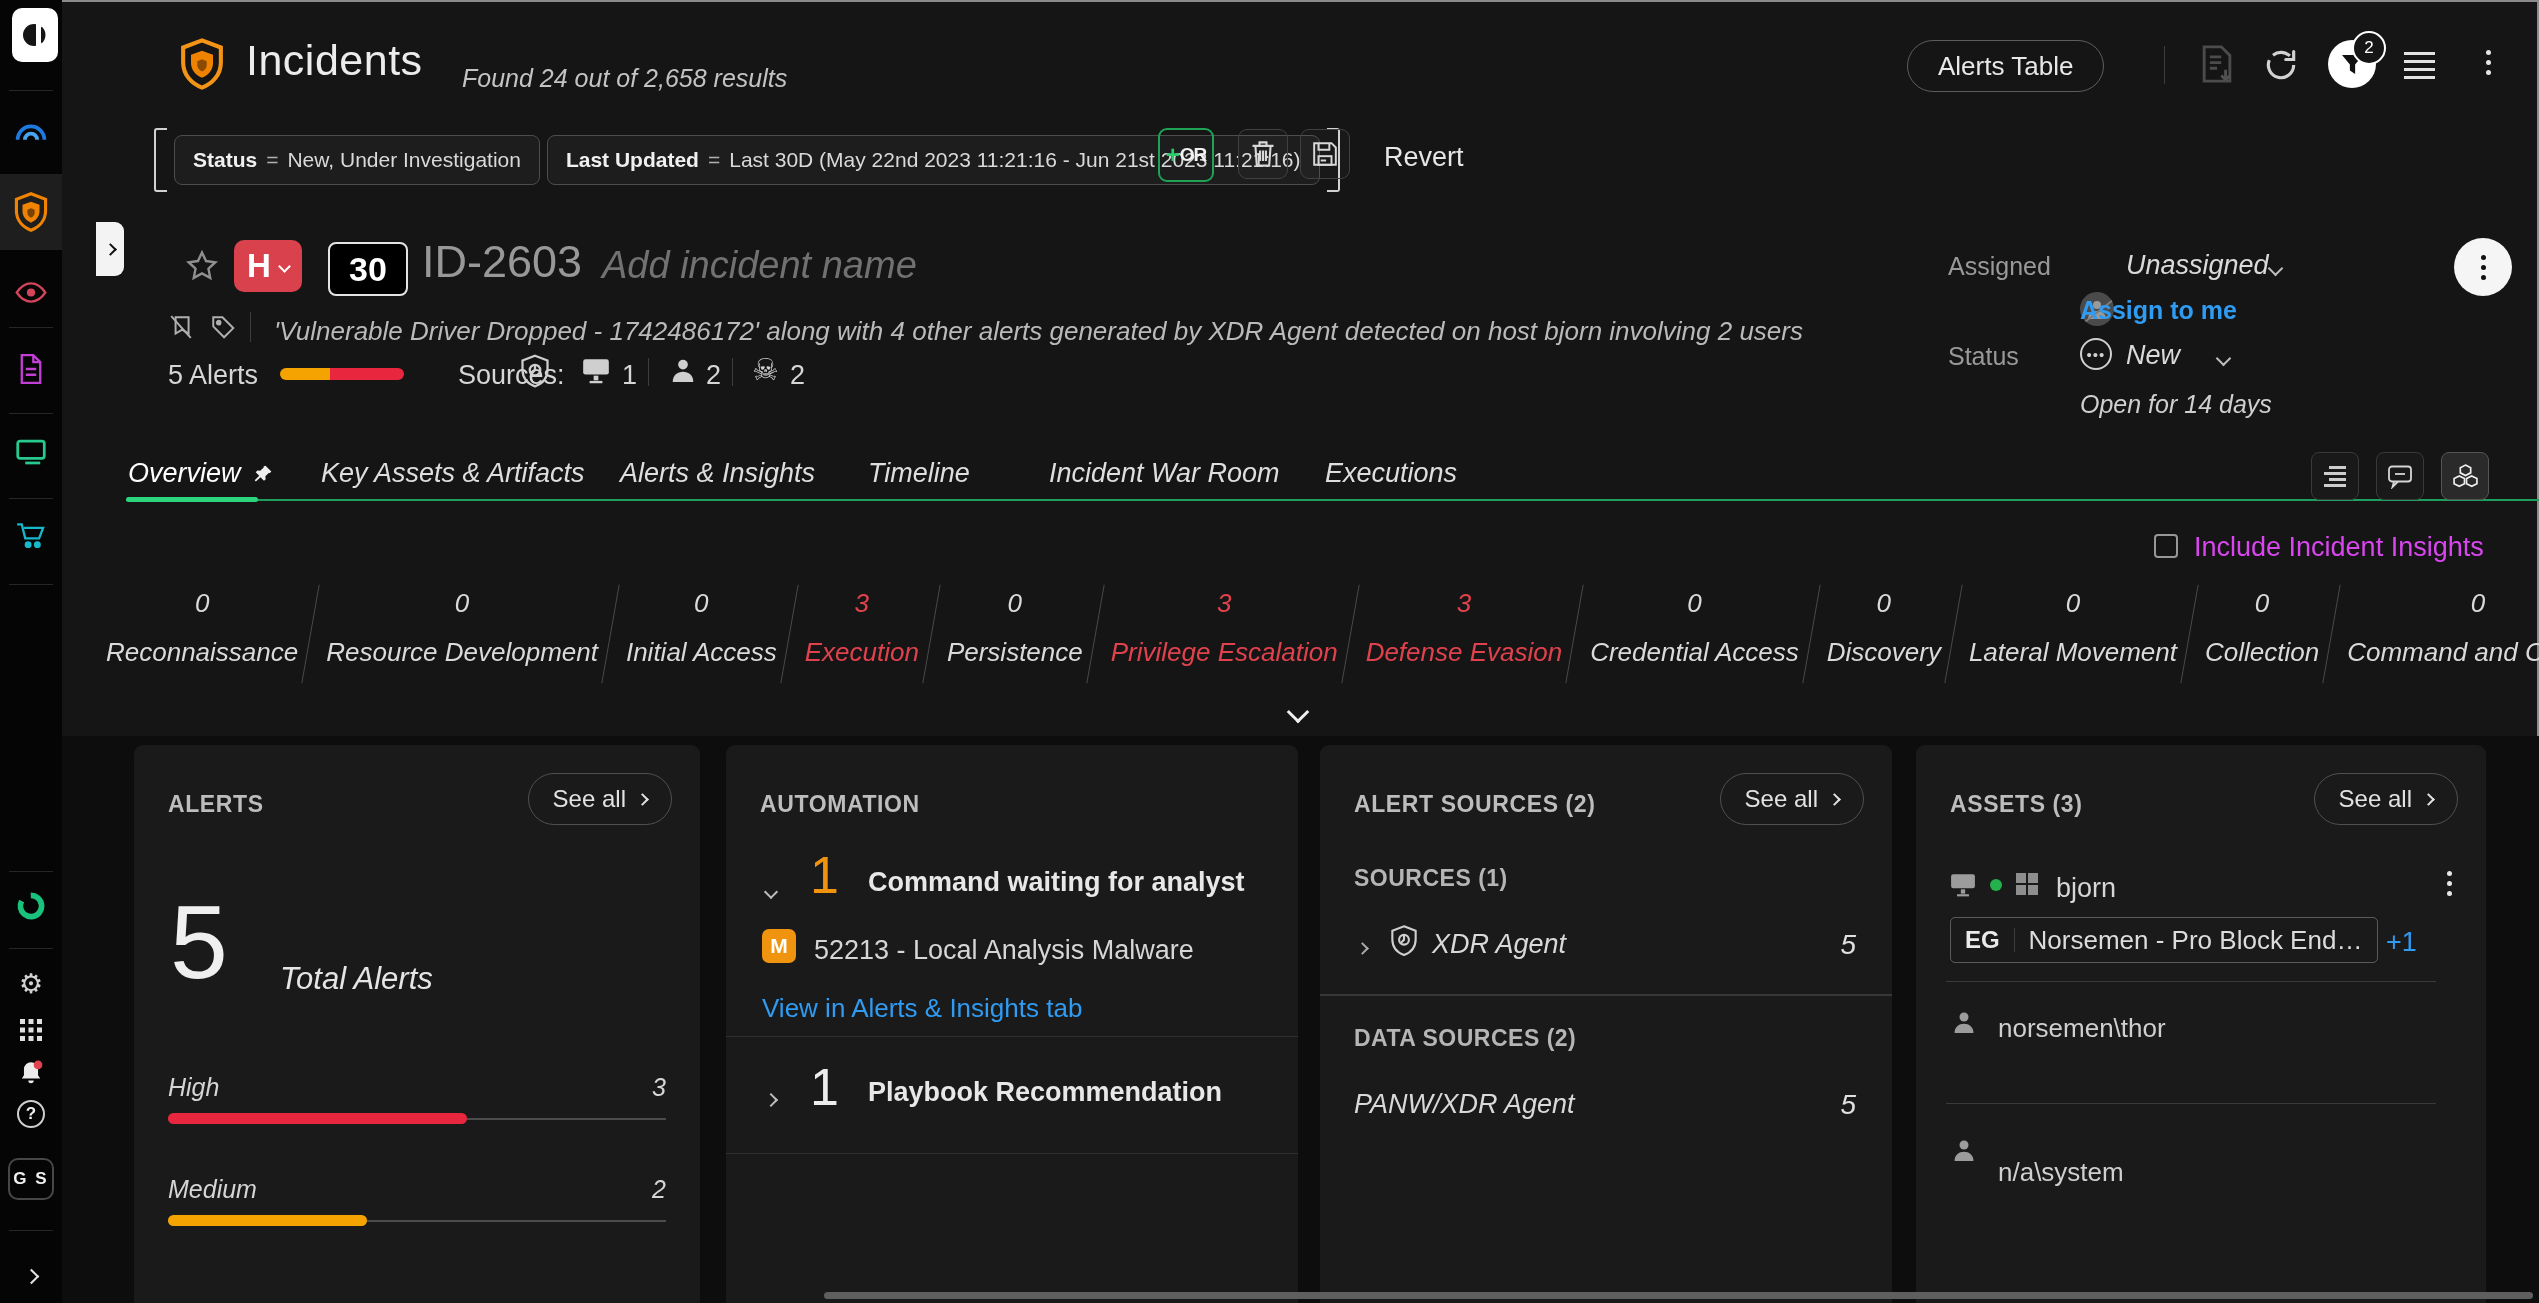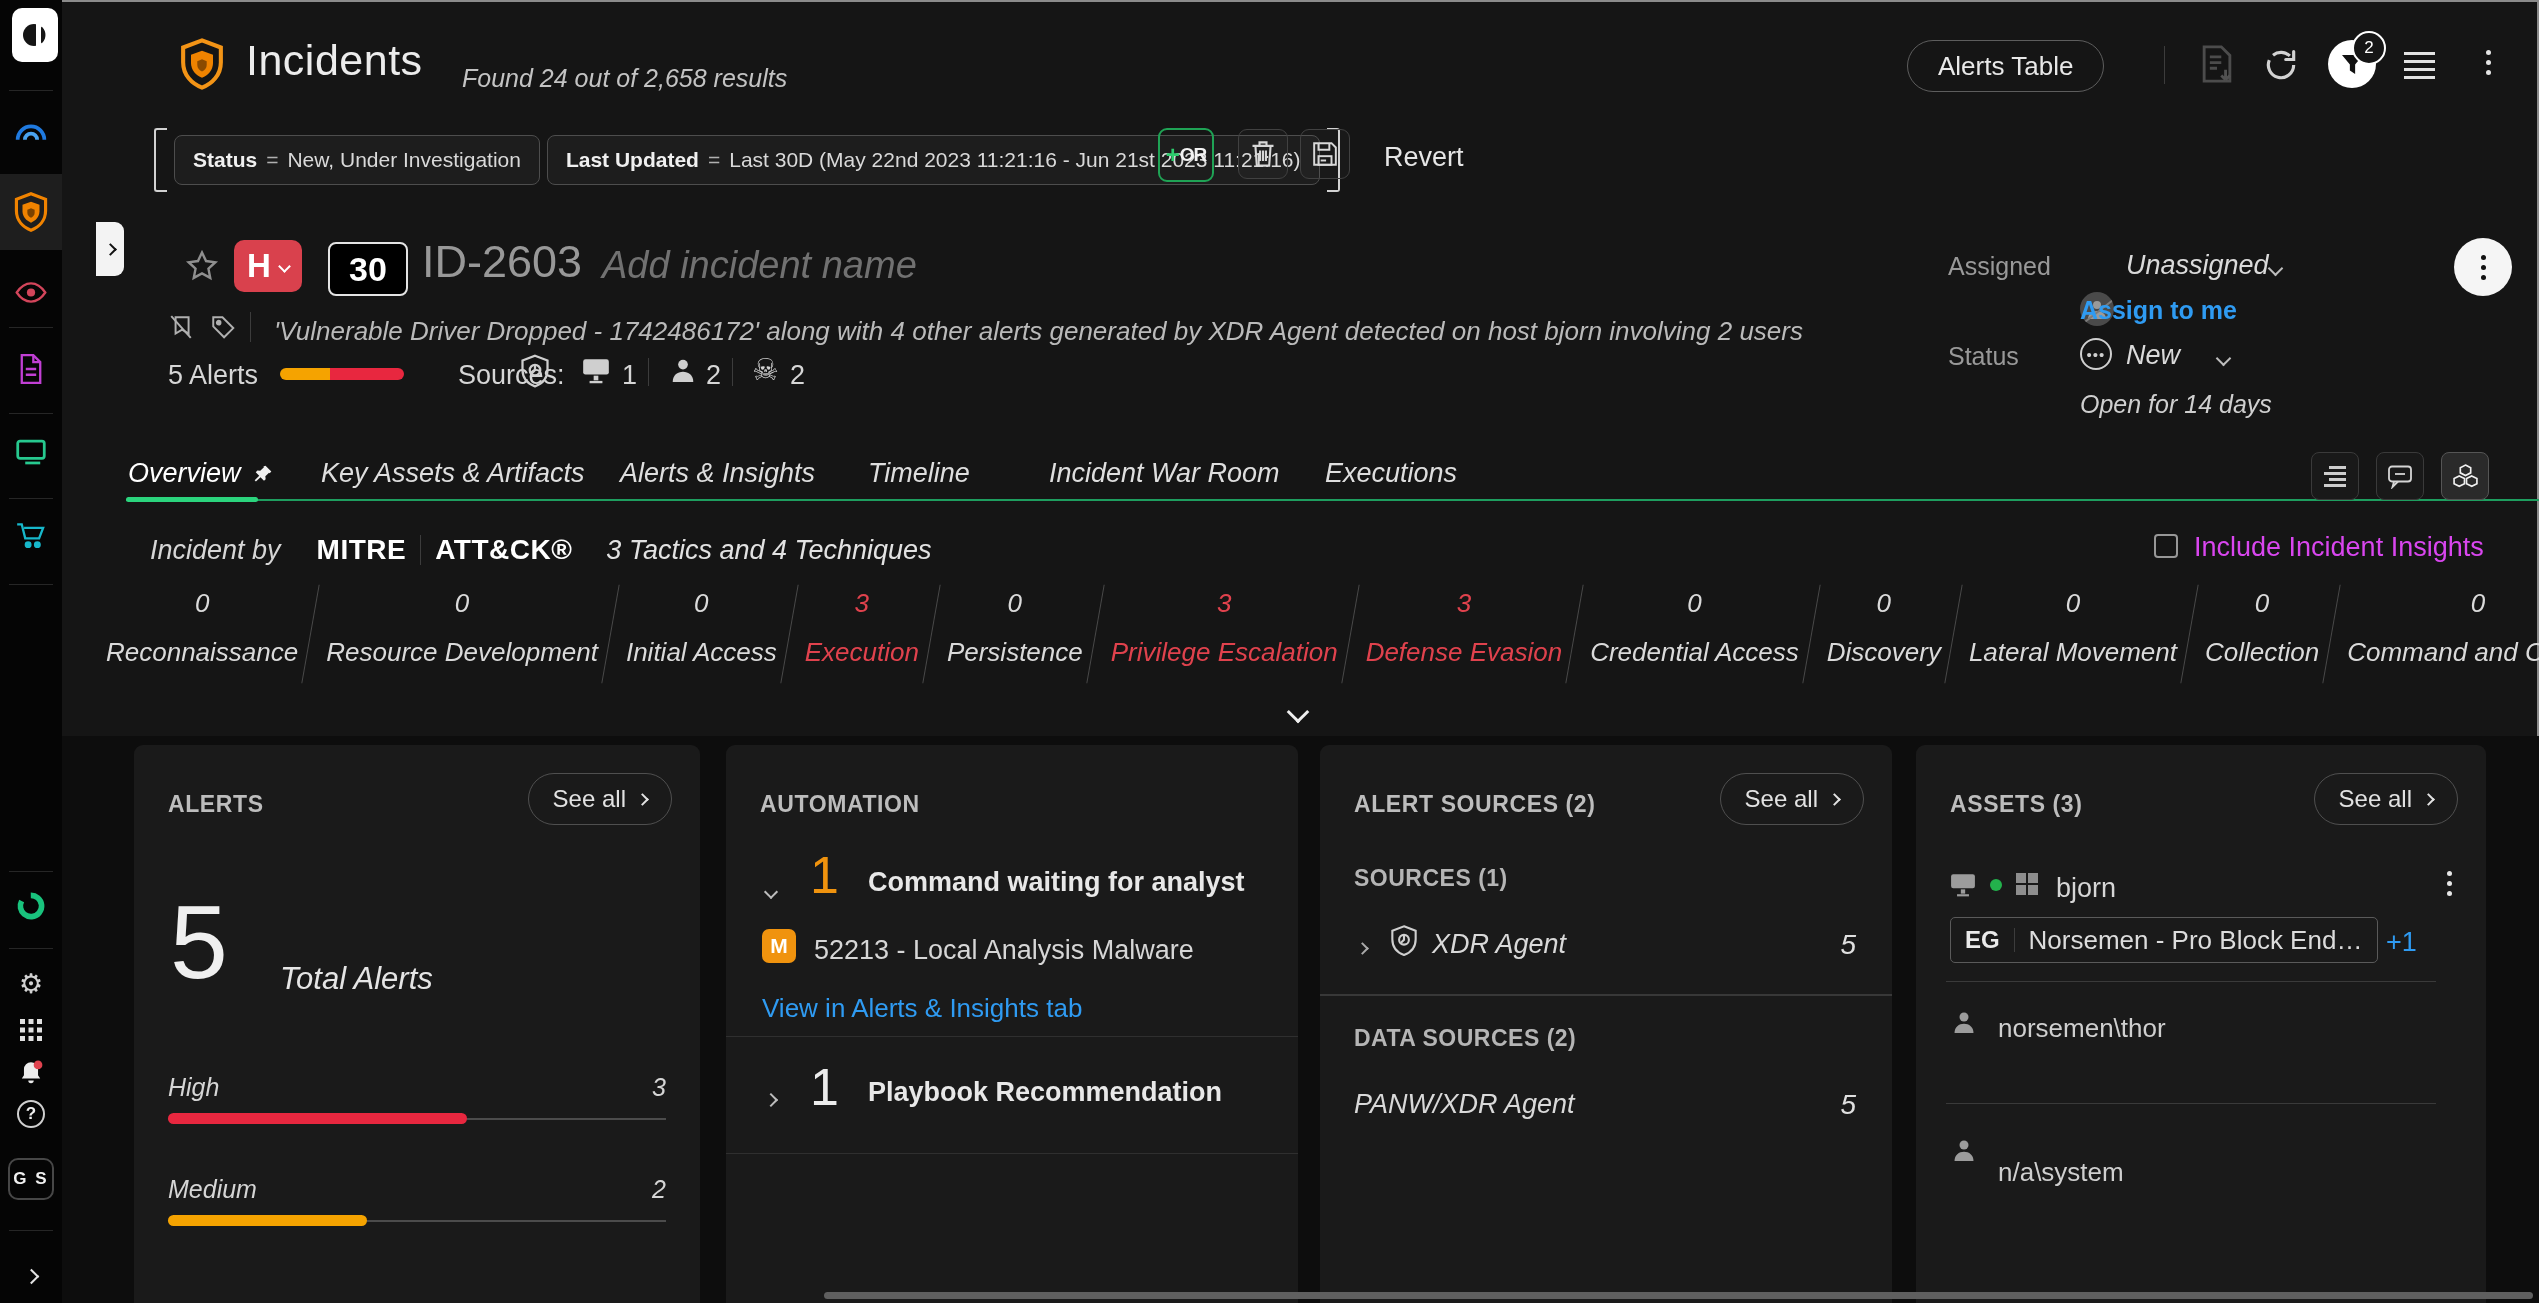--- a/index.html
+++ b/index.html
@@ -442,27 +442,20 @@
       </svg>
     </div>
     <div class="sq-icon-btn active" style="left:2379px">
       <svg width="27" height="27" viewBox="0 0 26 26" fill="none" stroke="#f0f0f0" stroke-width="1.6">
         <path d="M13 2l5 2.5v5L13 12 8 9.5v-5z"></path>
           <path d="M7 12.5l5 2.5v5L7 22.5 2 20v-5z"></path>
           <path d="M19 12.5l5 2.5v5l-5 2.5-5-2.5v-5z"></path>
       </svg>
     </div>
 
-    <div class="mitre-row" style="left:88px">
-      <span class="mitre-prefix">Incident by</span>
-      <span class="mitre-brand" style="margin-left:36px">MITRE</span>
-      <span class="vdiv" style="height:30px;margin:0 14px;display:inline-block"></span>
-      <span class="mitre-brand">ATT&amp;CK®</span>
-      <span class="mitre-prefix" style="margin-left:34px;color:#e2e2e2">3 Tactics and 4 Techniques</span>
-    </div>
     <div class="abs checkbox" style="left:2092px;top:534px"></div>
     <div class="abs insights-label" style="left:2132px;top:532px">Include Incident Insights</div>
 
     <div class="tactics">
       <div class="tactic">
           <div class="cnt">0</div>
           <div class="nm">Reconnaissance</div>
         </div>
       <div class="tactic">
           <div class="cnt">0</div>

